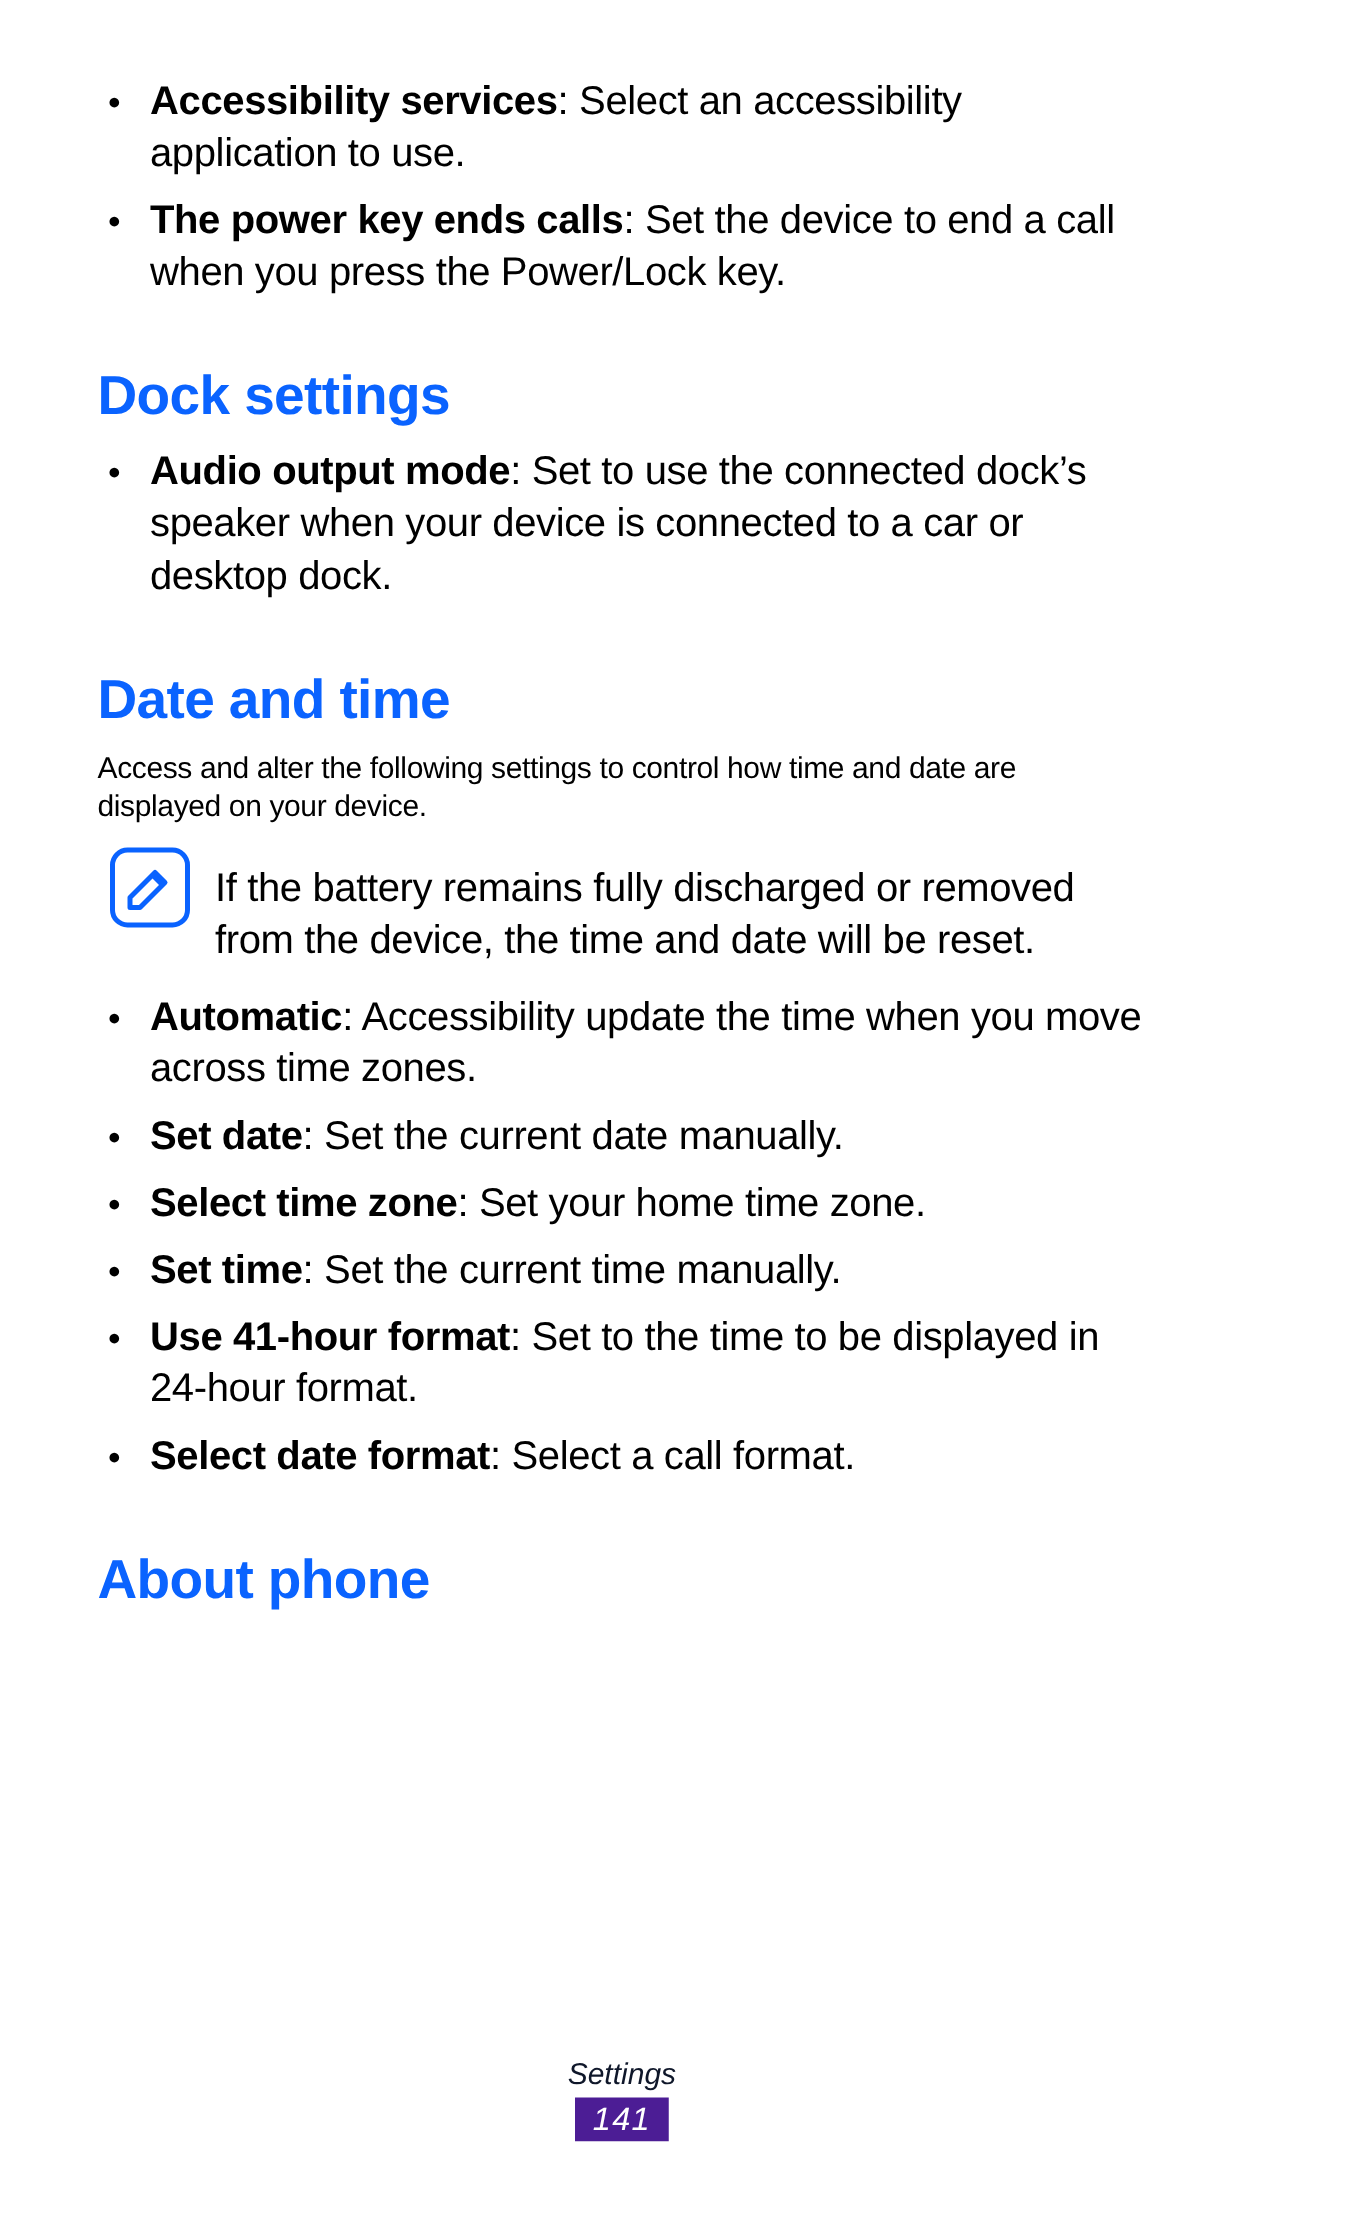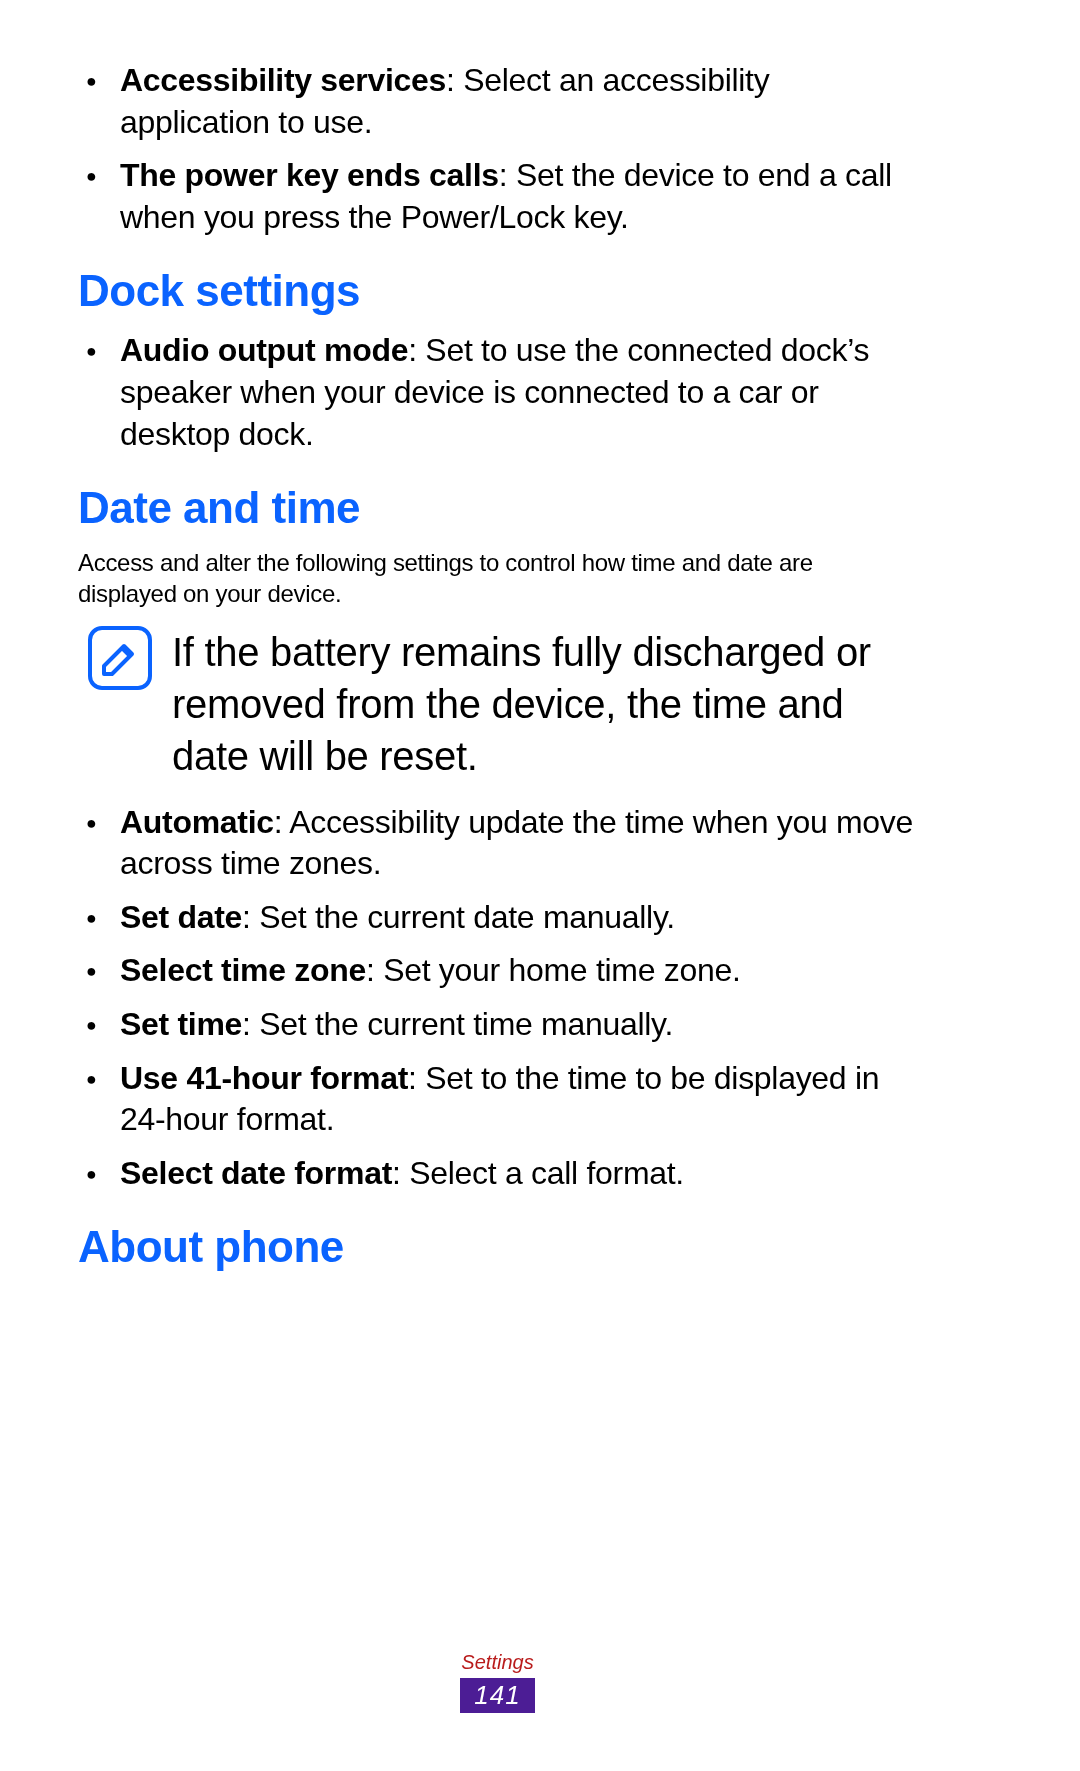--- a/index.html
+++ b/index.html
@@ -2,28 +2,28 @@
 <html><head>
 <meta charset="utf-8">
 <style>
   * { box-sizing: border-box; margin: 0; padding: 0; }
   html, body { width: 1080px; height: 1771px; background: #fff; font-family: "Segoe UI", "Helvetica Neue", Arial, sans-serif; color: #000; }
   .page { width: 995px; height: 1771px; position: relative; padding: 60px 78px 0 78px; }
   .bullet-list { list-style: none; }
   .bullet-item { position: relative; padding-left: 42px; font-size: 32px; line-height: 1.3; margin-bottom: 12px; letter-spacing: -0.3px; }
   .bullet-item::before { content: "●"; position: absolute; left: 8px; top: 0; font-size: 18px; line-height: 42px; }
   .bold { font-weight: 700; }
-  h2.section-heading { color: #0a63ff; font-weight: 700; font-size: 44px; margin-top: 28px; margin-bottom: 14px; letter-spacing: -0.5px; }
+  h2.section-heading { color: #0a63ff; font-weight: 700; font-size: 44px; margin-top: 54px; margin-bottom: 14px; letter-spacing: -0.5px; }
   .section-intro { font-size: 24px; line-height: 1.3; margin-bottom: 16px; letter-spacing: -0.3px; }
   .note-row { display: flex; align-items: flex-start; gap: 20px; margin: 12px 0 20px 10px; }
   .note-icon-box { flex: 0 0 64px; height: 64px; border: 4px solid #0a63ff; border-radius: 14px; display: flex; align-items: center; justify-content: center; }
   .note-icon-box svg { width: 44px; height: 44px; }
-  .note-text { font-size: 40px; line-height: 1.3; flex: 1; letter-spacing: -0.3px; }
+  .note-text { font-size: 32px; line-height: 1.3; flex: 1; letter-spacing: -0.3px; margin-top: 12px; }
   .footer { position: absolute; bottom: 58px; left: 0; width: 100%; text-align: center; }
-  .footer-label { font-style: italic; font-size: 20px; color: #b91c1c; display: block; margin-bottom: 4px; }
+  .footer-label { font-style: italic; font-size: 24px; color: #0f172a; display: block; margin-bottom: 4px; }
   .page-num { display: inline-block; background: #4c1d95; color: #fff; font-style: italic; font-size: 26px; padding: 2px 14px; letter-spacing: 1px; }
 </style>
 </head>
 <body>
 
 <div class="page">
 
   <ul class="bullet-list">
     <li class="bullet-item">
       <span class="bold">Accessibility services</span><span>: Select an accessibility application to use.</span>

